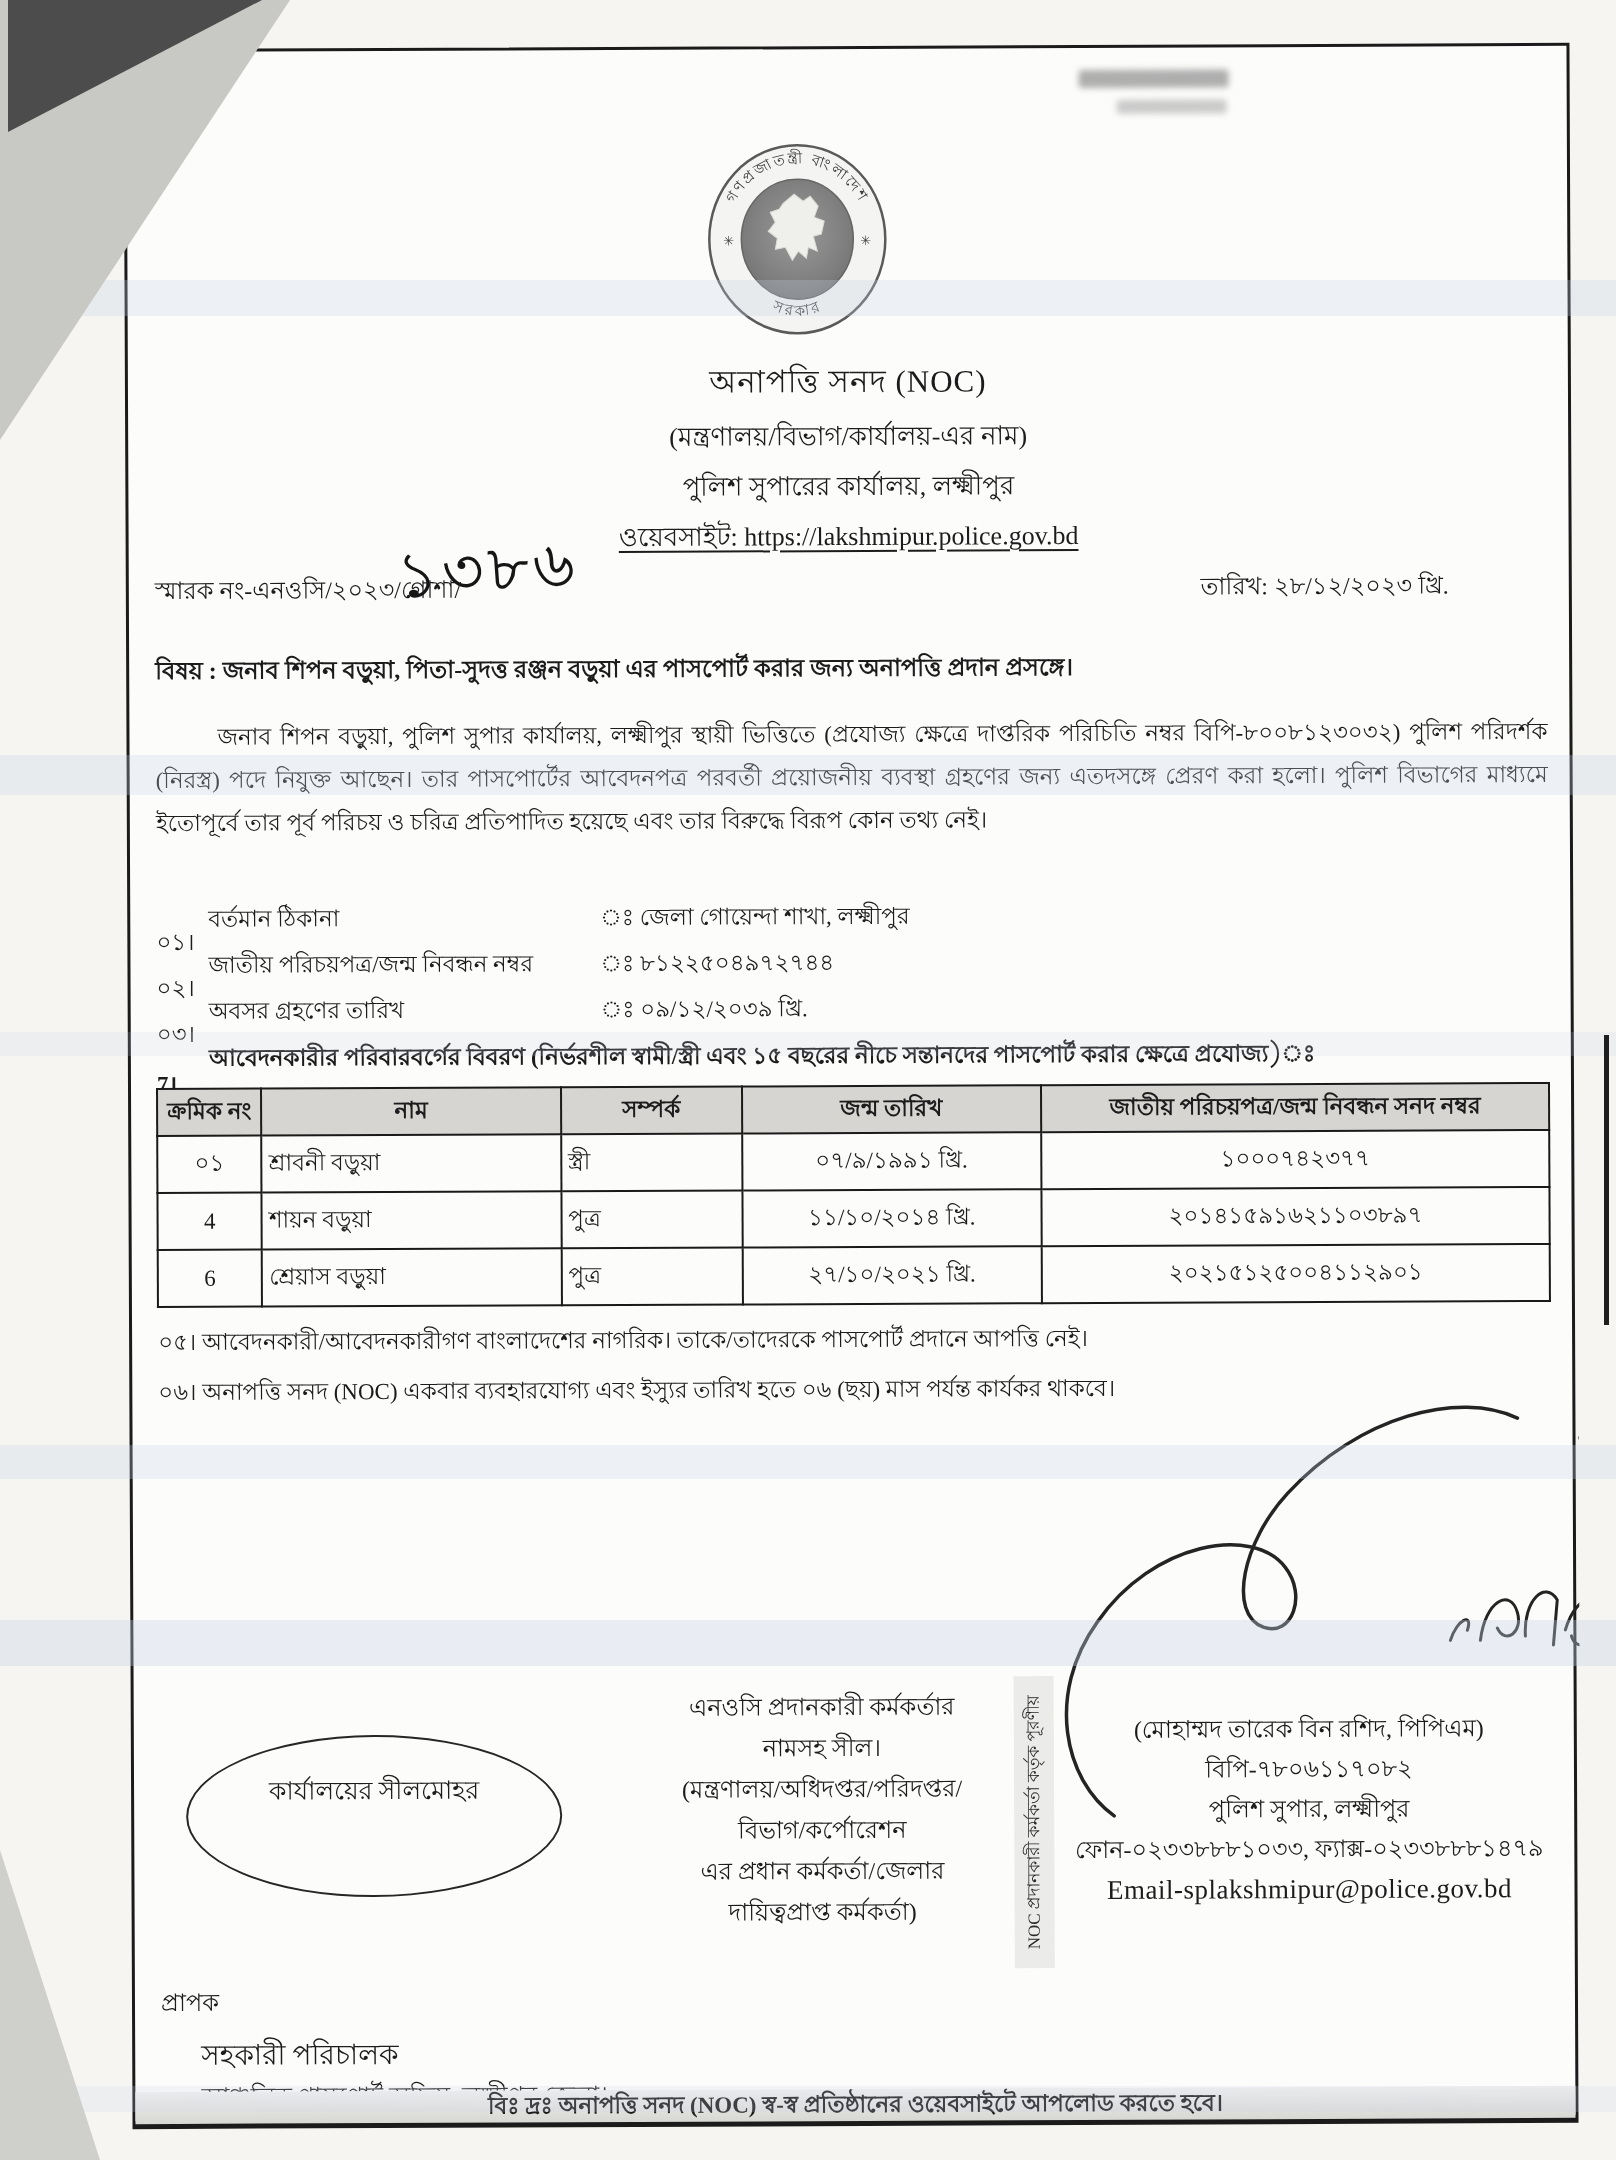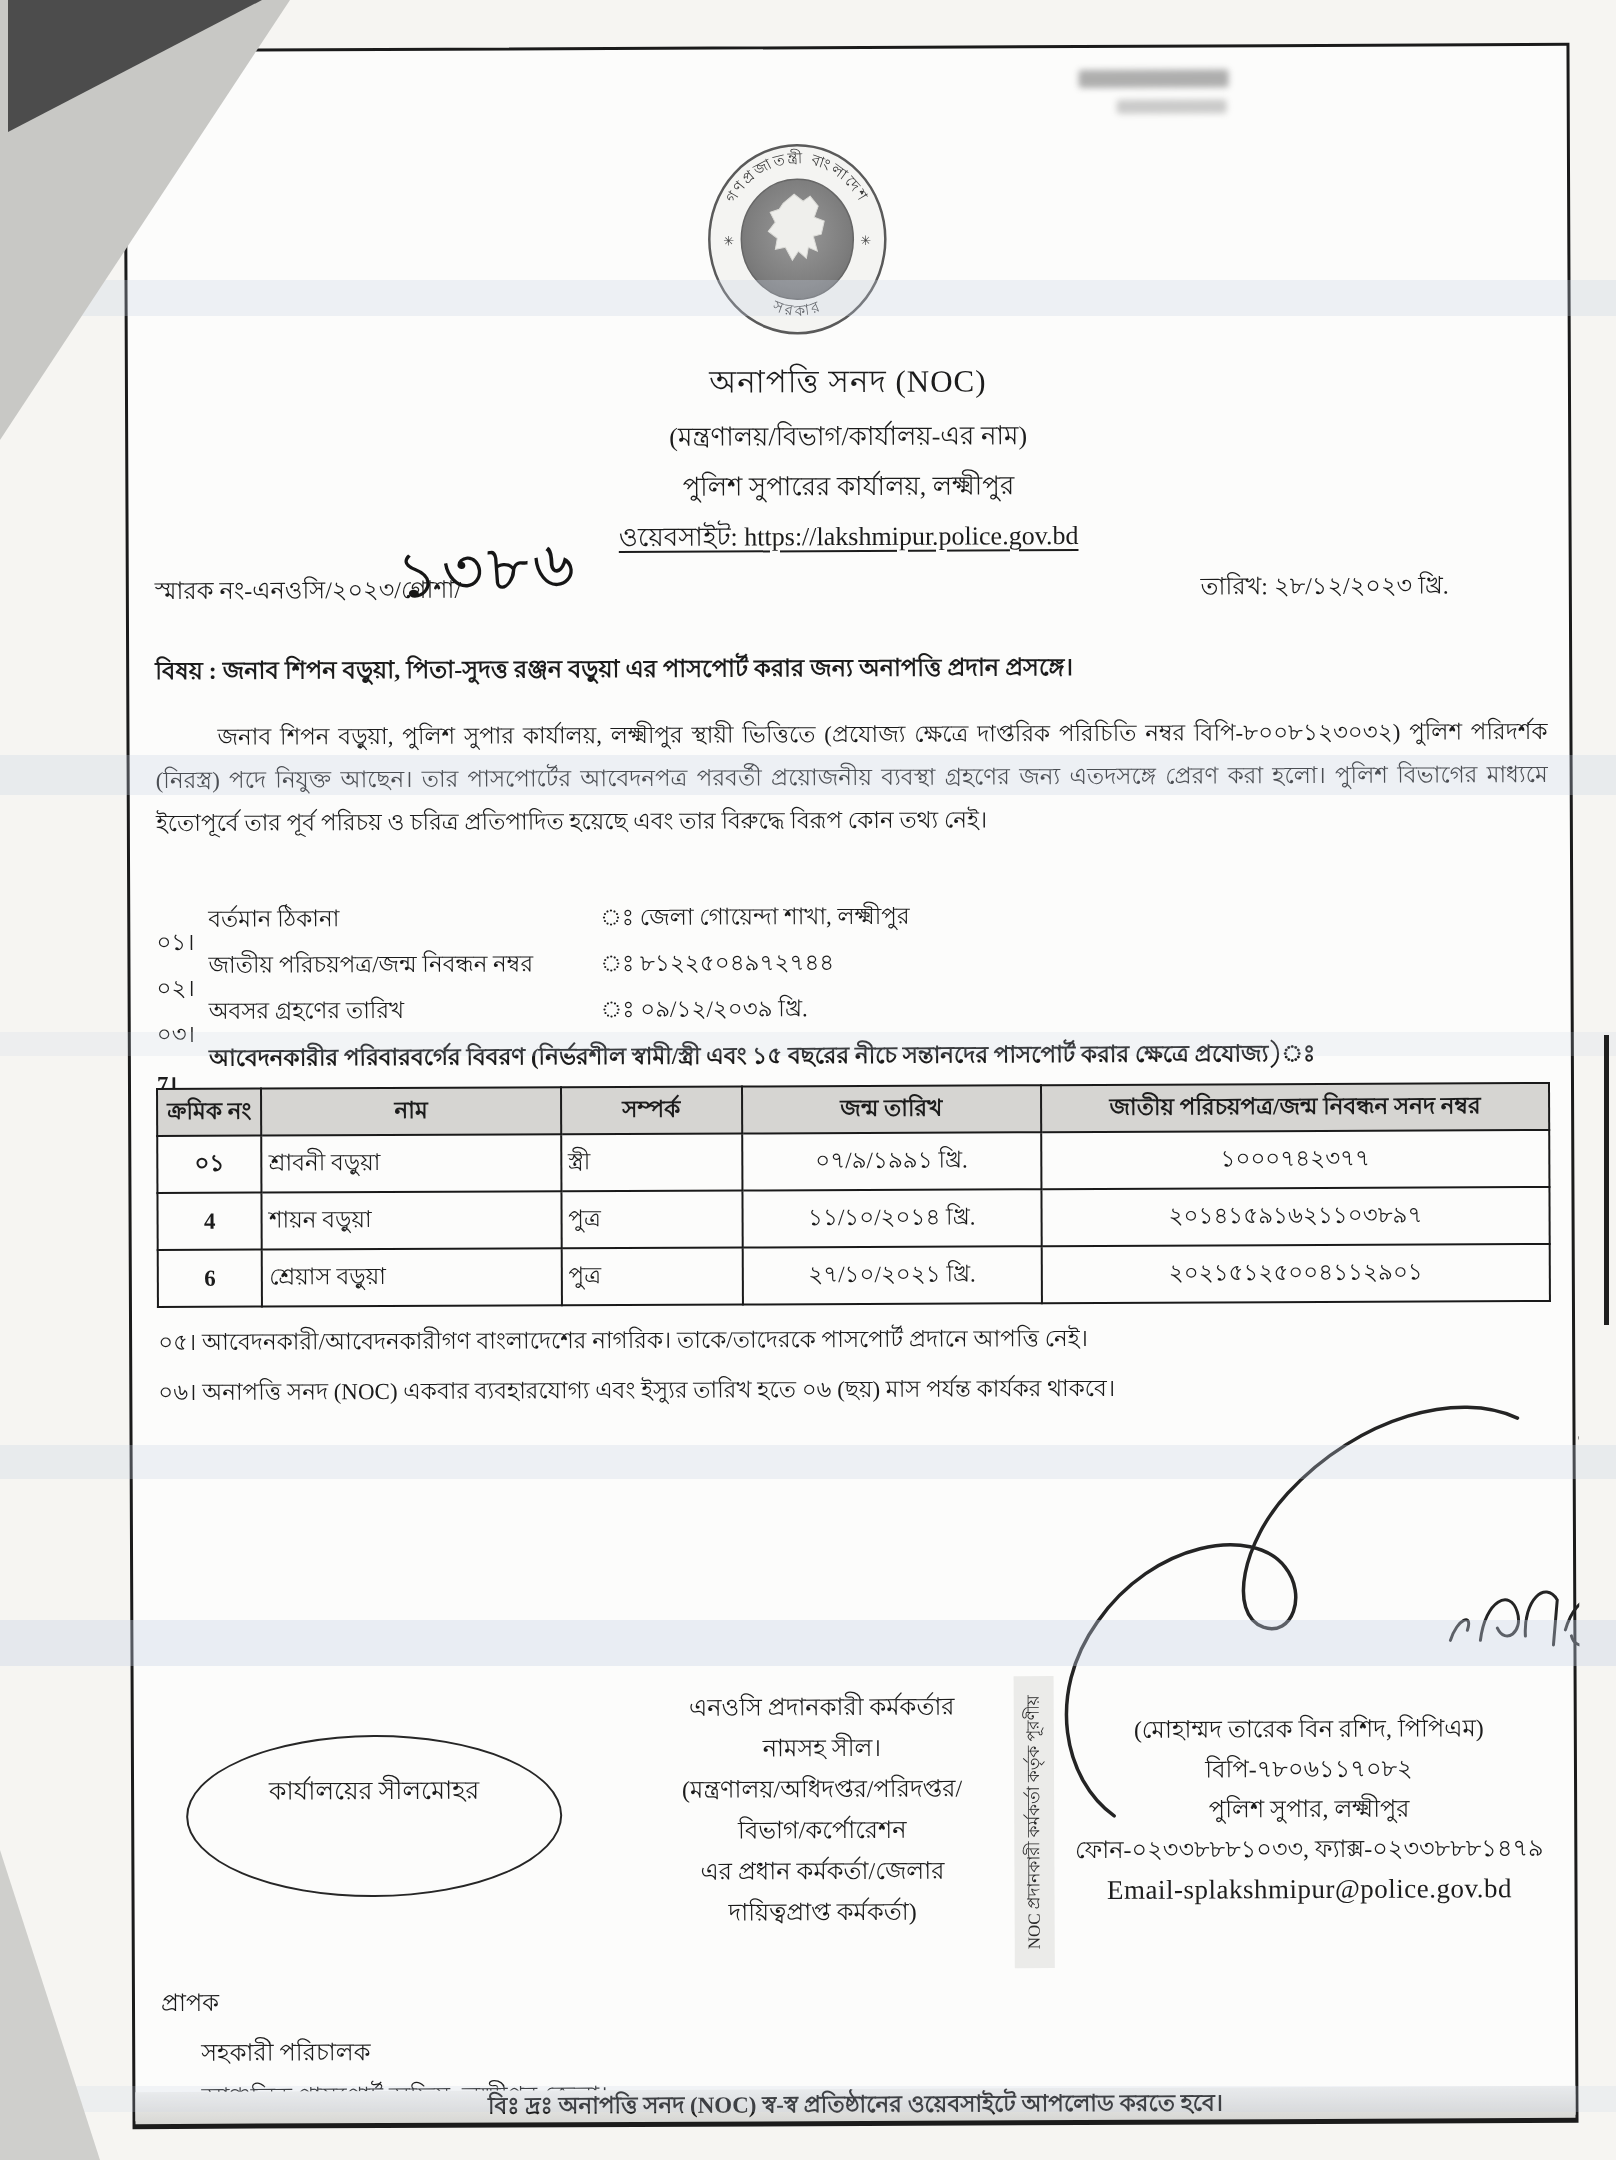--- a/index.html
+++ b/index.html
@@ -38,21 +38,21 @@
   .item-row{display:flex;height:46px;align-items:center;}
   .item-no{width:52px;margin-top:47px;}
   .item-label{width:392px;}
   .item-val{flex:1;}
   .item4{font-weight:bold;height:48px;}
   
   .famtable{left:25px;top:1036px;width:1394px;border-collapse:collapse;font-size:23px;}
   .famtable th,.famtable td{border:2px solid #1a1a1a;padding:0 6px;}
   .famtable th{background:#d6d5d2;font-weight:600;height:45px;}
   .famtable td{height:55px;}
-  .c-no{width:7.5%;text-align:center;font-weight:bold;}
+  .c-no{width:7.5%;text-align:center;}
   .c-name{width:21.5%;padding-left:16px;}
   .c-rel{width:13%;}
   .c-dob{width:21.5%;text-align:center;}
   .c-nid{width:36.5%;text-align:center;}
   
   .note5{left:26px;top:1272px;width:1400px;font-size:23px;}
   .note6{left:26px;top:1322px;width:1400px;font-size:23px;}
   
   .sig-svg{left:0;top:0;width:1446px;height:2080px;pointer-events:none;}
   .seal-note{left:498px;top:1638px;width:380px;font-size:24px;line-height:41px;text-align:center;}
@@ -67,21 +67,21 @@
   .officer{left:935px;top:1662px;width:480px;font-size:24px;line-height:40px;text-align:center;}
   .officer .email{font-size:27px;letter-spacing:0.5px;}
   .oval-stamp{
     left:52px;top:1684px;width:372px;height:158px;
     border:2px solid #262626;border-radius:50%;
     display:flex;justify-content:center;
   }
   .oval-stamp span{font-size:25px;margin-top:34px;}
   
   .recipient-label{left:26px;top:1932px;font-size:24px;}
-  .recipient-1{left:66px;top:1982px;font-size:24px;}
+  .recipient-1{left:66px;top:1982px;font-size:28px;}
   .recipient-2{left:66px;top:2026px;font-size:24px;}
   .footer-band{
     left:0;top:2040px;width:100%;height:32px;
     background:linear-gradient(#f1f1ef,#d7d7d4);
     display:flex;align-items:center;justify-content:center;
     font-size:23px;font-weight:bold;
   }
   
   .streak{position:absolute;left:0;width:1616px;background:#c7d2e4;opacity:0.28;pointer-events:none;}
   .tri-light{position:absolute;left:0;top:0;width:300px;height:440px;background:#c8c8c5;

